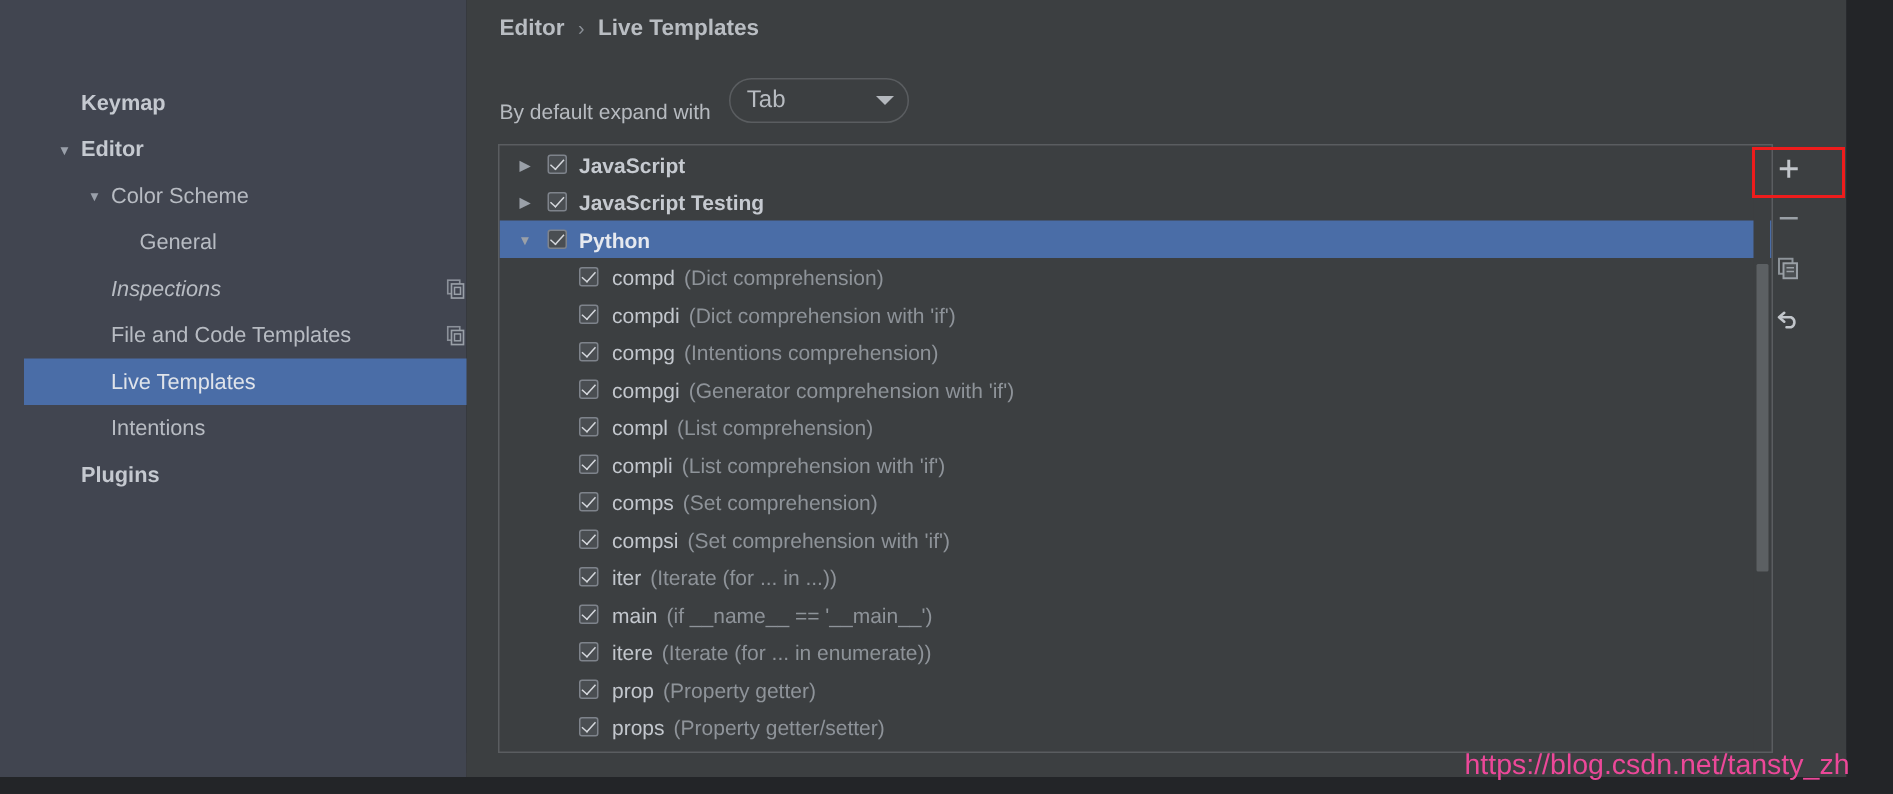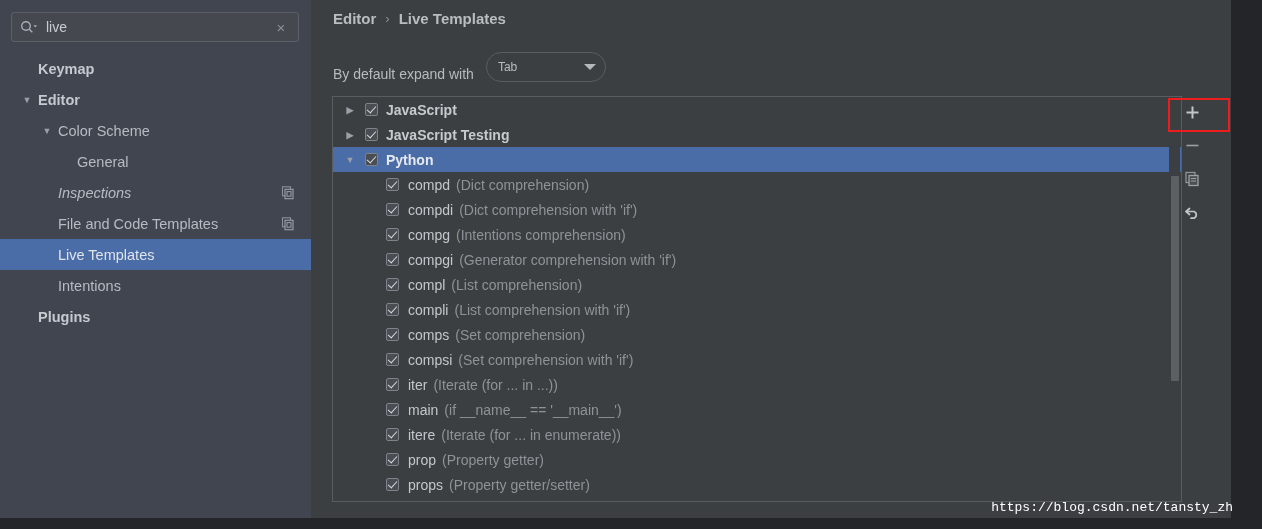--- a/index.html
+++ b/index.html
@@ -65,20 +65,21 @@
     display: flex; align-items: center; justify-content: center;
     color: #8d9199;
     font-size: 15px;
     cursor: pointer;
   }
 
   .tree {
     position: absolute;
     left: 0; top: 53px;
     width: 311px;
+    padding-left: 16px;
   }
   .tree-row {
     position: relative;
     height: 31px;
     display: flex;
     align-items: center;
     color: #b7bbc2;
     font-size: 14.5px;
     white-space: nowrap;
   }
@@ -139,21 +140,21 @@
     width: 120px; height: 30px;
     box-sizing: border-box;
     background: #3c3f41;
     border: 1px solid #5a5d60;
     border-radius: 15px;
     display: flex;
     align-items: center;
     justify-content: space-between;
     padding: 0 9px 0 11px;
     color: #b8bcc1;
-    font-size: 12px;
+    font-size: 16px;
     cursor: default;
   }
   .combo-arrow {
     width: 0; height: 0;
     border-left: 6px solid transparent;
     border-right: 6px solid transparent;
     border-top: 6px solid #b4b8bd;
   }
 
   
@@ -270,44 +271,32 @@
   }
   .under-main {
     position: absolute;
     left: 311px; top: 502px;
     width: 920px; height: 16px;
     background: #3c3f41;
   }
   .watermark {
     position: absolute;
     right: 29px; top: 500px;
-    font-size: 13px;
-    color: #ffffff;
+    font-size: 19px;
+    color: #ec4899;
     white-space: nowrap;
-    font-family: Liberation Mono, monospace;
   }
 </style>
 </head>
 <body>
 
 <div class="app">
 
   <div class="sidebar">
 
-    <div class="search-wrap">
-      <span class="search-icon">
-        <svg width="18" height="14" viewBox="0 0 18 14">
-          <circle cx="6" cy="6" r="4.3" fill="none" stroke="#a8adb5" stroke-width="1.4"></circle>
-          <line x1="9.2" y1="9.2" x2="12.3" y2="12.3" stroke="#a8adb5" stroke-width="1.4"></line>
-          <path d="M13.5 5.2 L17 5.2 L15.25 7.6 Z" fill="#a8adb5"></path>
-        </svg>
-      </span>
-      <input class="search-input" type="text" value="live" placeholder="Search settings" style="">
-      <span class="search-clear">×</span>
-    </div>
 
     <div class="tree">
         <div class="tree-row bold">
           <span class="tree-label" style="margin-left: 38px;">Keymap</span>
         </div>
         <div class="tree-row bold">
           <span class="tree-arrow" style="left: 20px;">▼</span>
           <span class="tree-label" style="margin-left: 38px;">Editor</span>
         </div>
         <div class="tree-row">

